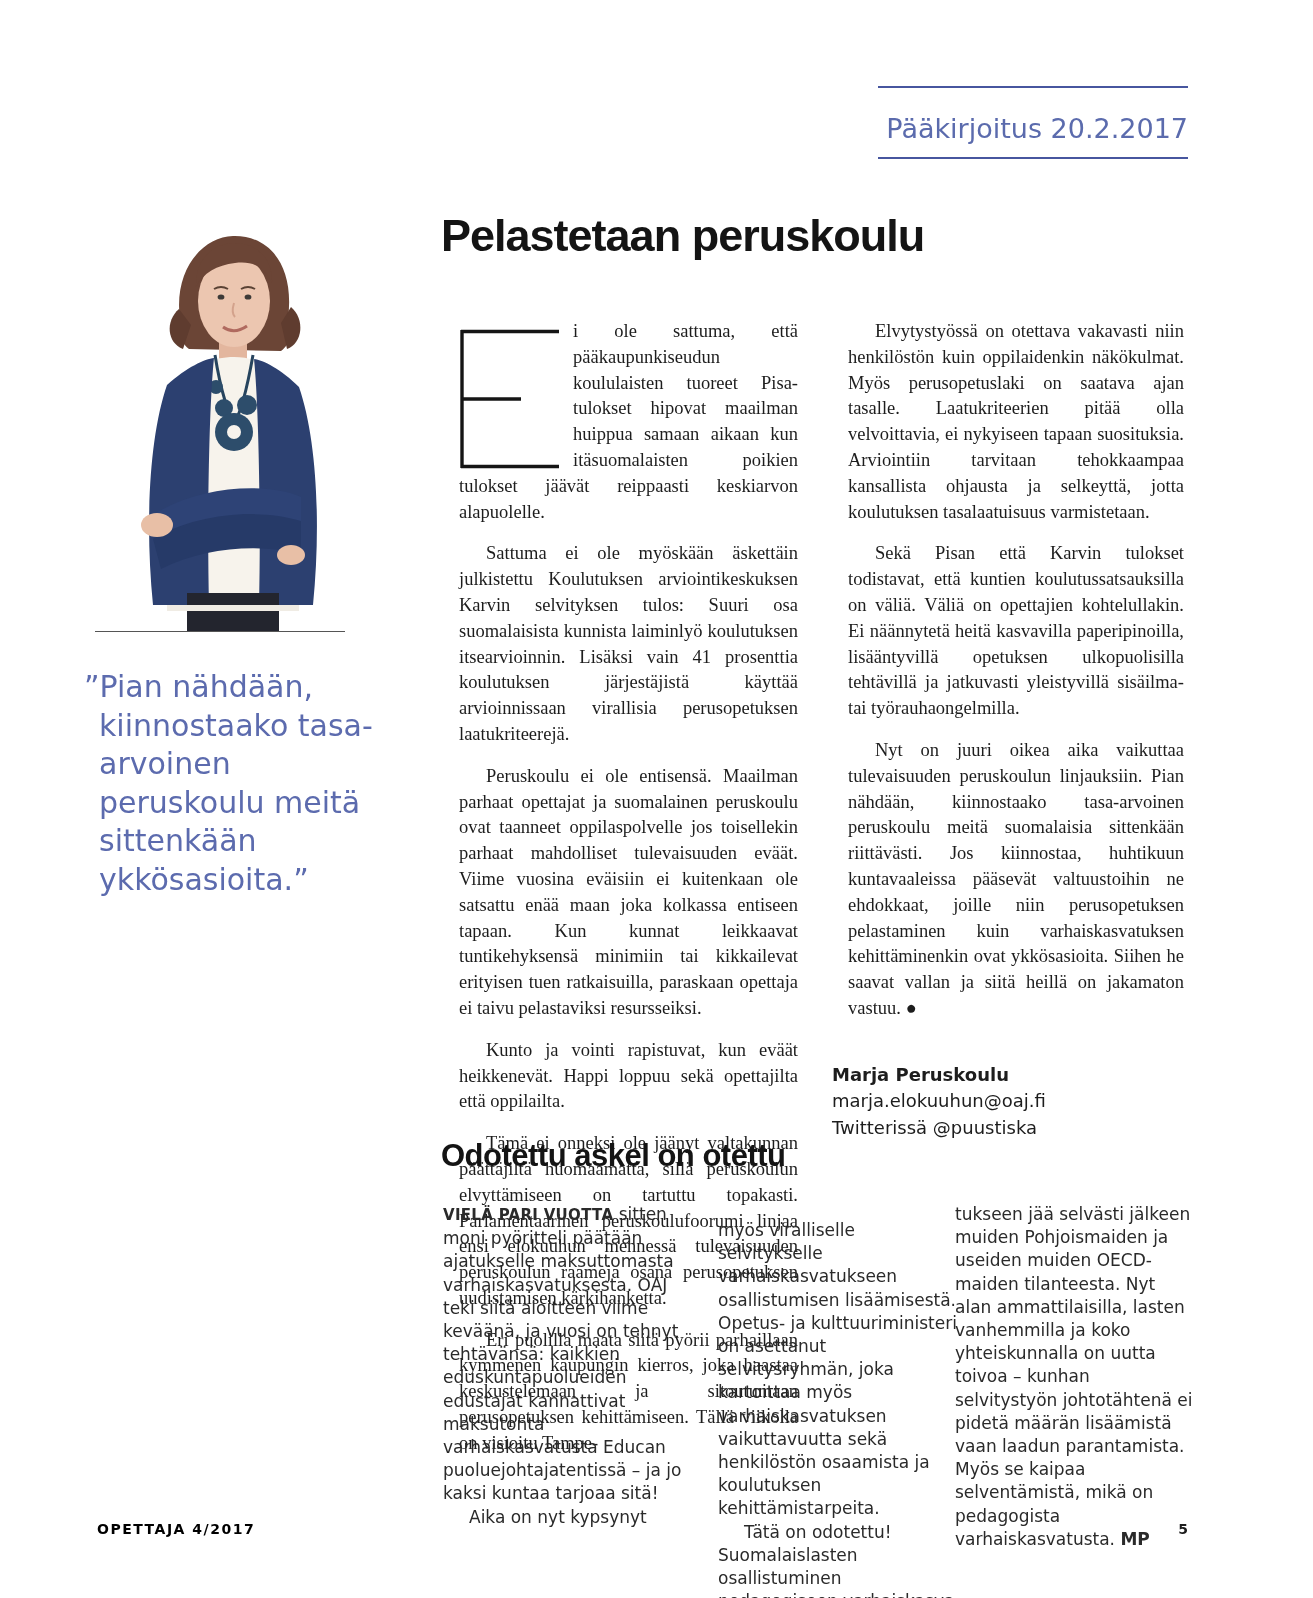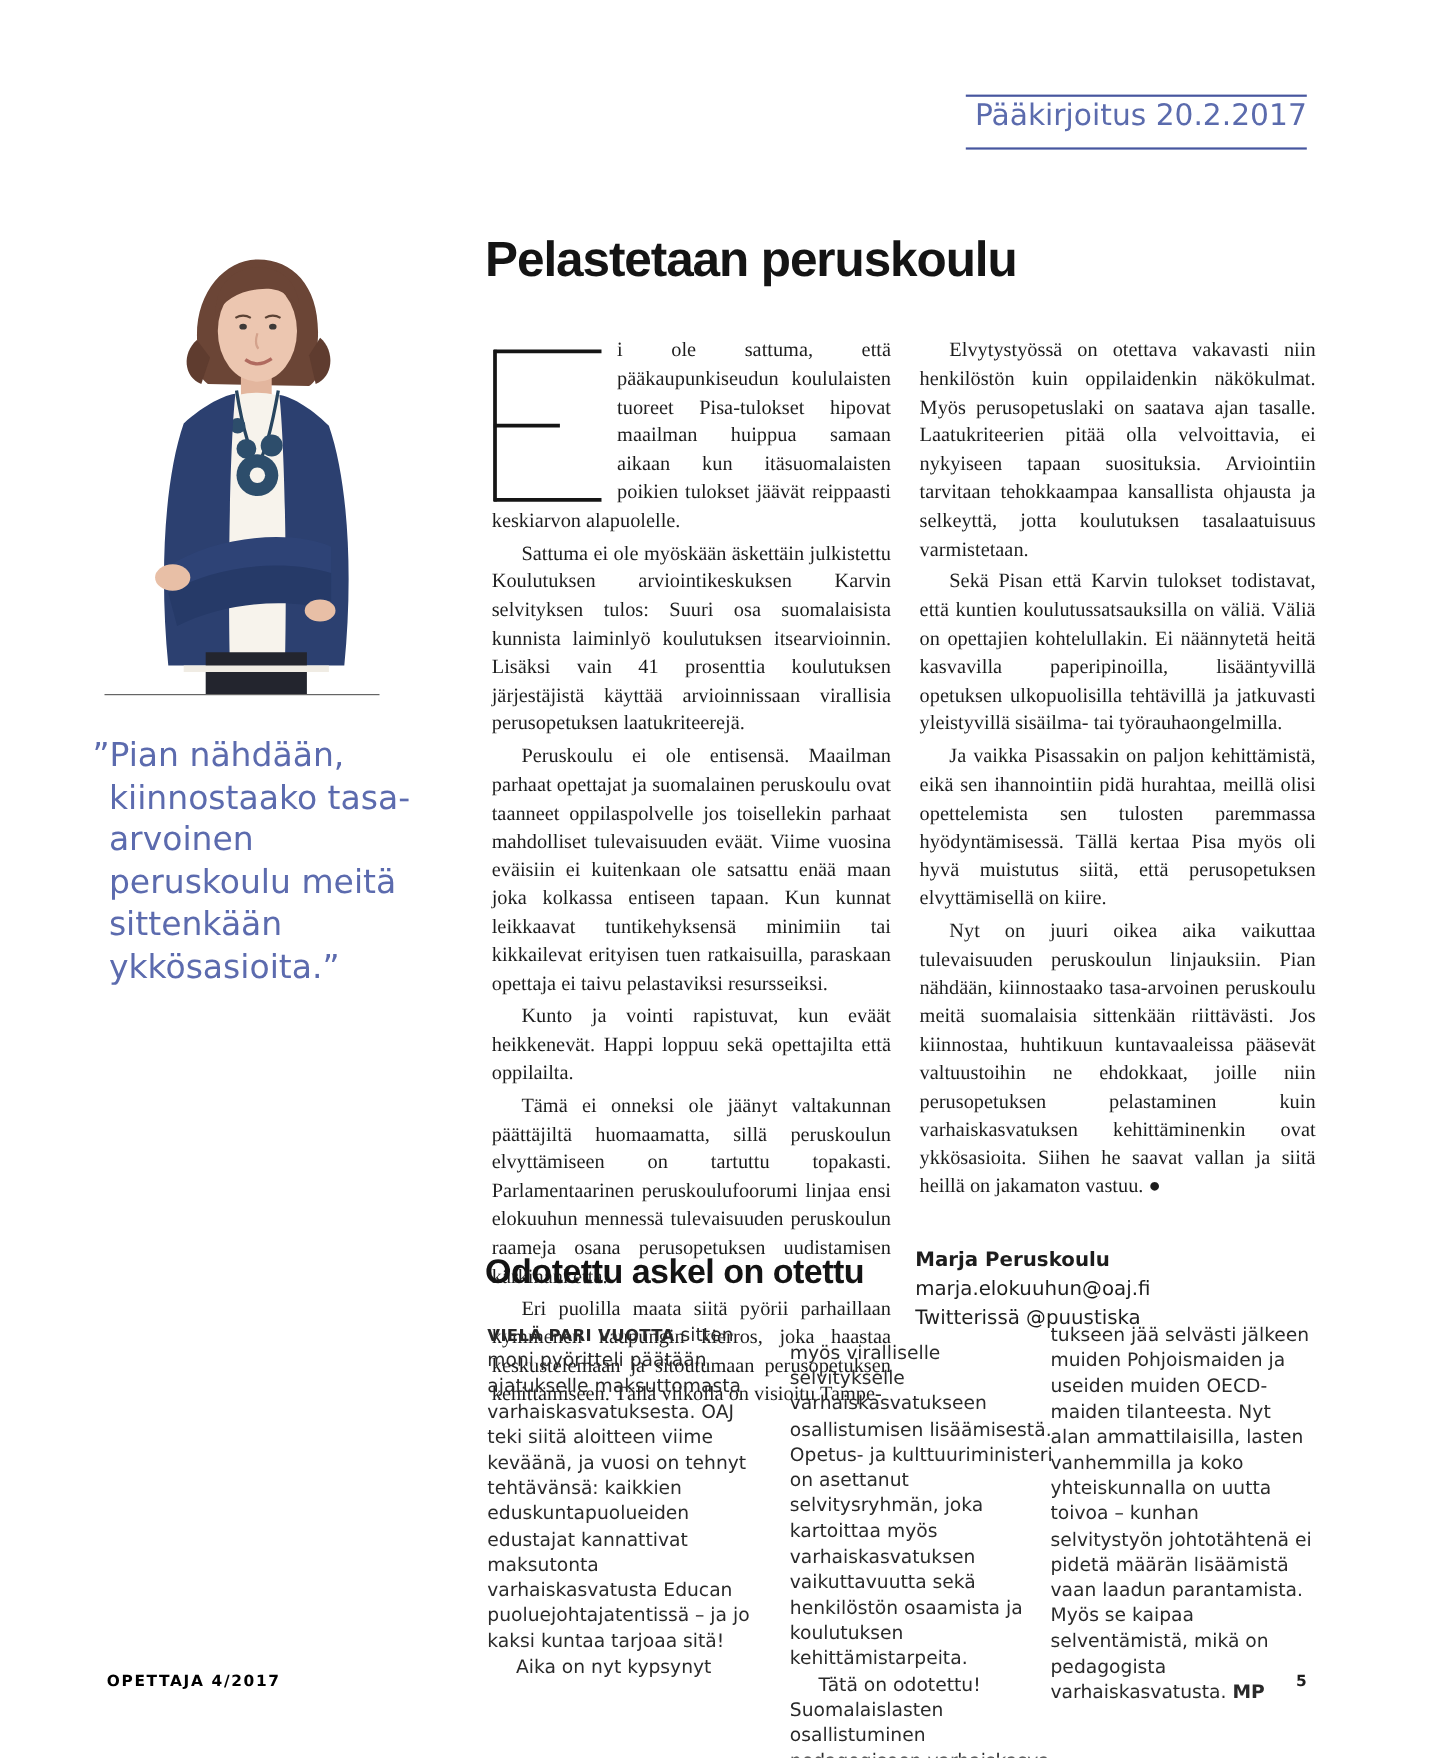--- a/index.html
+++ b/index.html
@@ -3,21 +3,21 @@
 <meta charset="utf-8">
 <style>
   html,body{margin:0;padding:0;}
   body{width:1313px;height:1598px;background:#ffffff;position:relative;
        font-family:"Liberation Serif", serif;color:#1d1d1d;
        -webkit-font-smoothing:antialiased;}
 
   
   .kicker-box{position:absolute;left:878px;top:86px;width:310px;
     border-top:2px solid #47569f;border-bottom:2px solid #47569f;
-    padding:2px 0 13px;text-align:right;
+    padding:25px 0 13px;text-align:right;
     font-family:"DejaVu Sans", sans-serif;font-size:27px;color:#5b6bad;}
 
   
   .portrait{position:absolute;left:95px;top:225px;width:250px;height:406px;}
   .photo-rule{position:absolute;left:95px;top:631px;width:250px;border-top:1px solid #555;}
 
   
   .pullquote{position:absolute;left:84px;top:668px;width:280px;margin:0;
     font-family:"DejaVu Sans", sans-serif;font-size:30px;line-height:38.5px;
     color:#5c6bae;padding-left:15px;text-indent:-15px;}
@@ -25,21 +25,21 @@
   
   .title{position:absolute;left:441px;top:210px;margin:0;
     font-family:"Liberation Sans", sans-serif;font-weight:bold;
     font-size:45px;letter-spacing:-1px;color:#141414;}
 
   
   .col{position:absolute;top:303px;font-size:18.5px;line-height:25.8px;
     text-align:justify;color:#1d1d1d;}
   .col1{left:443px;width:371px;}
   .col2{left:832px;width:368px;}
-  .col p{margin:4px;text-indent:27px;}
+  .col p{margin:16px;text-indent:27px;}
   .col p.first, .col p.noindent{text-indent:0;}
   .dropcap{float:left;width:100px;height:142px;margin:9px 14px 2px 0;}
 
   
   .author{margin-top:40px;font-family:"DejaVu Sans", sans-serif;
     font-size:18px;line-height:26.5px;color:#1d1d1d;text-align:left;}
   .author p{margin:0;text-indent:0;}
   .author .author-name{font-weight:bold;}
 
   
@@ -132,21 +132,20 @@
     <p>Sattuma ei ole myöskään äskettäin julkistettu Koulutuksen arviointikeskuksen Karvin selvityksen tulos: Suuri osa suomalaisista kunnista laiminlyö koulutuksen itsearvioinnin. Lisäksi vain 41 prosenttia koulutuksen järjestäjistä käyttää arvioinnissaan virallisia perusopetuksen laatukriteerejä.</p>
     <p>Peruskoulu ei ole entisensä. Maailman parhaat opettajat ja suomalainen peruskoulu ovat taanneet oppilaspolvelle jos toisellekin parhaat mahdolliset tulevaisuuden eväät. Viime vuosina eväisiin ei kuitenkaan ole satsattu enää maan joka kolkassa entiseen tapaan. Kun kunnat leikkaavat tuntikehyksensä minimiin tai kikkailevat erityisen tuen ratkaisuilla, paraskaan opettaja ei taivu pelastaviksi resursseiksi.</p>
     <p>Kunto ja vointi rapistuvat, kun eväät heikkenevät. Happi loppuu sekä opettajilta että oppilailta.</p>
     <p>Tämä ei onneksi ole jäänyt valtakunnan päättäjiltä huomaamatta, sillä peruskoulun elvyttämiseen on tartuttu topakasti. Parlamentaarinen peruskoulufoorumi linjaa ensi elokuuhun mennessä tulevaisuuden peruskoulun raameja osana perusopetuksen uudistamisen kärkihanketta.</p>
     <p>Eri puolilla maata siitä pyörii parhaillaan kymmenen kaupungin kierros, joka haastaa keskustelemaan ja sitoutumaan perusopetuksen kehittämiseen. Tällä viikolla on visioitu Tampe-</p>
   </div>
 
   <div class="col col2">
     <p>Elvytystyössä on otettava vakavasti niin henkilöstön kuin oppilaidenkin näkökulmat. Myös perusopetuslaki on saatava ajan tasalle. Laatukriteerien pitää olla velvoittavia, ei nykyiseen tapaan suosituksia. Arviointiin tarvitaan tehokkaampaa kansallista ohjausta ja selkeyttä, jotta koulutuksen tasalaatuisuus varmistetaan.</p>
     <p>Sekä Pisan että Karvin tulokset todistavat, että kuntien koulutussatsauksilla on väliä. Väliä on opettajien kohtelullakin. Ei näännytetä heitä kasvavilla paperipinoilla, lisääntyvillä opetuksen ulkopuolisilla tehtävillä ja jatkuvasti yleistyvillä sisäilma- tai työrauhaongelmilla.</p>
-    <p>Ja vaikka Pisassakin on paljon kehittämistä, eikä sen ihannointiin pidä hurahtaa, meillä olisi opettelemista sen tulosten paremmassa hyödyntämisessä. Tällä kertaa Pisa myös oli hyvä muistutus siitä, että perusopetuksen elvyttämisellä on kiire.</p>
     <p>Nyt on juuri oikea aika vaikuttaa tulevaisuuden peruskoulun linjauksiin. Pian nähdään, kiinnostaako tasa-arvoinen peruskoulu meitä suomalaisia sittenkään riittävästi. Jos kiinnostaa, huhtikuun kuntavaaleissa pääsevät valtuustoihin ne ehdokkaat, joille niin perusopetuksen pelastaminen kuin varhaiskasvatuksen kehittäminenkin ovat ykkösasioita. Siihen he saavat vallan ja siitä heillä on jakamaton vastuu. ●</p>
     <div class="author">
       <p class="author-name">Marja Peruskoulu</p>
       <p>marja.elokuuhun@oaj.fi</p>
       <p>Twitterissä @puustiska</p>
     </div>
   </div>
 
   <h2 class="title2">Odotettu askel on otettu</h2>
 

